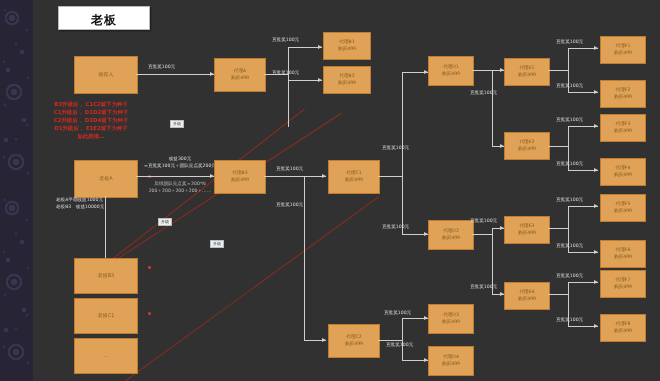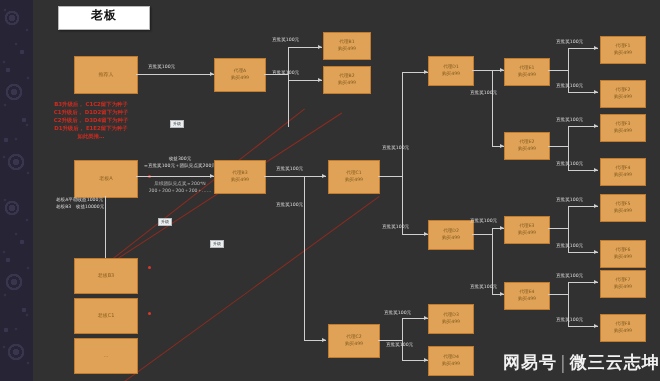--- a/index.html
+++ b/index.html
@@ -27,21 +27,21 @@
     background-image:
       radial-gradient(circle at 5px 10px,#35314a 0 1.4px,transparent 1.6px),
       radial-gradient(circle at 27px 30px,#35314a 0 1.4px,transparent 1.6px),
       radial-gradient(circle at 16px 44px,#35314a 0 1.4px,transparent 1.6px),
       radial-gradient(circle at 4px 62px,#35314a 0 1.4px,transparent 1.6px),
       radial-gradient(circle at 28px 78px,#35314a 0 1.4px,transparent 1.6px);
     background-repeat:repeat-y;background-size:33px 95px;}
 
   .hdr{position:absolute;background:#fff;border:1px solid #b9b9b9;
     box-shadow:1px 1px 2px rgba(0,0,0,.45);
-    display:flex;align-items:flex-start;justify-content:center;
+    display:flex;align-items:flex-end;justify-content:center;
     color:#111;font-size:12px;font-weight:bold;letter-spacing:1px;}
 
   .node{position:absolute;background:#e0a257;border:1px solid #c07b2e;
     display:flex;flex-direction:column;align-items:center;justify-content:center;
     color:#7d5a1f;font-size:4.6px;line-height:1.5;text-align:center;}
   .node .l1{font-size:4.6px;}
   .node .l2{font-size:4.6px;}
   .node.big{color:#8a5f20;}
   .node.big .l1{font-size:5px;}
 
@@ -326,19 +326,14 @@
 
   <div class="node" style="left:600px;top:270px;width:44px;height:26px;">
     <span class="l1">代理F7</span>
     <span class="l2">购买499</span>
   </div>
   <div class="node" style="left:600px;top:314px;width:44px;height:26px;">
     <span class="l1">代理F8</span>
     <span class="l2">购买499</span>
   </div>
 
-  <div class="wm" style="left:503px;top:351px;">
-    <span>网易号</span>
-    <span class="bar">|</span>
-    <span>微三云志坤</span>
-  </div>
 
 </div>
 
 </body></html>

